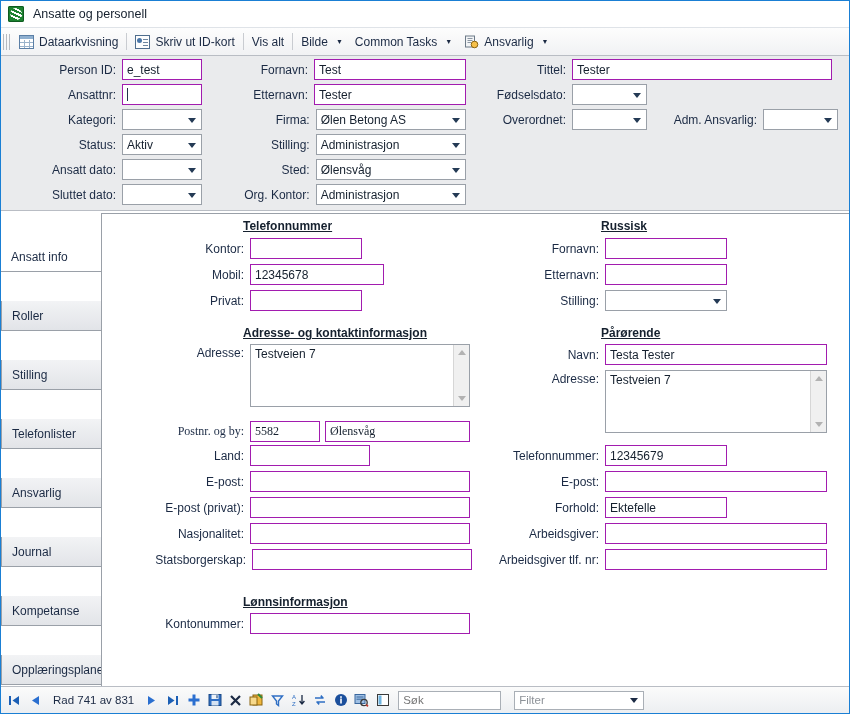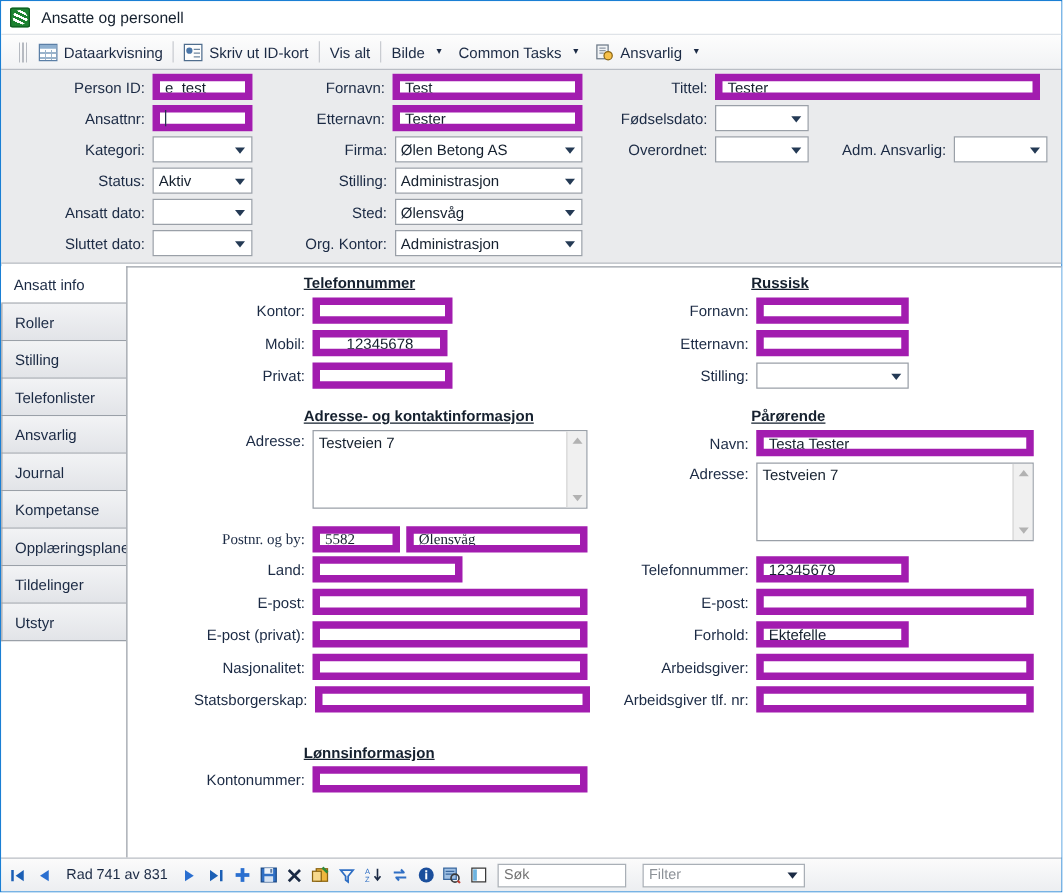--- a/index.html
+++ b/index.html
@@ -33,21 +33,21 @@
     background:repeating-linear-gradient(45deg,#ffffff 0 2px,#1c8230 2px 4px);
     transform:rotate(-20deg);
   }
   .title-text{margin-left:9px;font-size:12.5px;color:#15202e;}
 
   
   .toolbar{
     height:28px;box-sizing:border-box;
     background:linear-gradient(#fdfdfd,#f1f2f4);
     border-bottom:1px solid #b9bdc4;
-    display:flex;align-items:center;padding:0 12px;
+    display:flex;align-items:center;padding:0 0;
     font-size:12px;
   }
   .grip{width:7px;height:16px;margin:0 3px 0 2px;
     background:repeating-linear-gradient(to right,#b6bac1 0 1px,transparent 1px 3px);}
   .tb-item{display:flex;align-items:center;gap:5px;padding:3px 6px;white-space:nowrap;cursor:default;}
   .tb-sep{width:1px;height:17px;background:#c9ccd1;margin:0 2px;}
   .tb-caret{font-size:7px;line-height:1;color:#1b2a44;margin-left:3px;}
   .ico{width:15px;height:14px;flex:0 0 15px;position:relative;}
 
   .ico-grid{background:#ffffff;border:1px solid #5b7fa6;box-sizing:border-box;}
@@ -67,21 +67,21 @@
     background:#eaebed;
     border-bottom:1px solid #b9bdc4;
     padding:9px 0 8px 0;
     position:relative;height:155px;box-sizing:border-box;
   }
   .frow{display:flex;align-items:center;margin-bottom:4px;height:21px;}
   .lbl{text-align:right;font-size:12px;color:#1b2a44;padding-right:6px;white-space:nowrap;}
 
   .tf{
     box-sizing:border-box;height:21px;
-    border:6px solid #a21caf;background:#ffffff;
+    border:1px solid #a21caf;background:#ffffff;
     font-family:inherit;font-size:12px;color:#15202e;
     padding:1px 4px;outline:none;
   }
   .cb{
     box-sizing:border-box;height:21px;position:relative;
     border:1px solid #9aa0a8;background:#ffffff;
     font-size:12px;color:#15202e;
     display:flex;align-items:center;padding:0 18px 0 4px;
   }
   .cb:after{
@@ -97,21 +97,21 @@
   
   .body{position:relative;height:clac;}
   .tabs{
     position:absolute;left:0;top:0;width:101px;
   }
   .tab{
     box-sizing:border-box;width:101px;height:30px;
     display:flex;align-items:center;padding-left:10px;
     background:linear-gradient(#f2f3f5,#e2e4e8);
     border:1px solid #9aa0a8;border-top:none;
-    font-size:12px;color:#1b2a44;cursor:default;
+    font-size:12px;color:#1b2a44;cursor:default;margin-top:29px;
   }
   .tab.first{border-top:1px solid #9aa0a8;}
   .tab.active{
     background:#ffffff;border-left:none;border-right:none;border-top:none;
     border-bottom:1px solid #9aa0a8;font-weight:normal;
   }
 
   .pane{
     position:absolute;left:100px;right:0;top:0;bottom:0;
     background:#ffffff;
@@ -356,21 +356,21 @@
 
     <div class="pane">
 
       <div class="sec-title" style="left:141px;top:5px;">Telefonnummer</div>
       <div class="prow" style="left:0;top:24px;width:362px;">
         <div class="lbl" style="width:142px">Kontor:</div>
         <input class="tf" style="width: 112px;" value="">
       </div>
       <div class="prow" style="left:0;top:50px;width:362px;">
         <div class="lbl" style="width:142px">Mobil:</div>
-        <input class="tf" style="width: 108px; text-align: center;" value="12345678">
+        <input class="tf" style="width: 134px;" value="12345678">
       </div>
       <div class="prow" style="left:0;top:76px;width:362px;">
         <div class="lbl" style="width:142px">Privat:</div>
         <input class="tf" style="width: 112px;" value="">
       </div>
 
       <div class="sec-title" style="left:141px;top:112px;">Adresse- og kontaktinformasjon</div>
       <div class="prow" style="left:0;top:130px;align-items:flex-start;">
         <div class="lbl" style="width:142px;line-height:19px">Adresse:</div>
         <div class="ta" style="width:220px;height:63px;">

